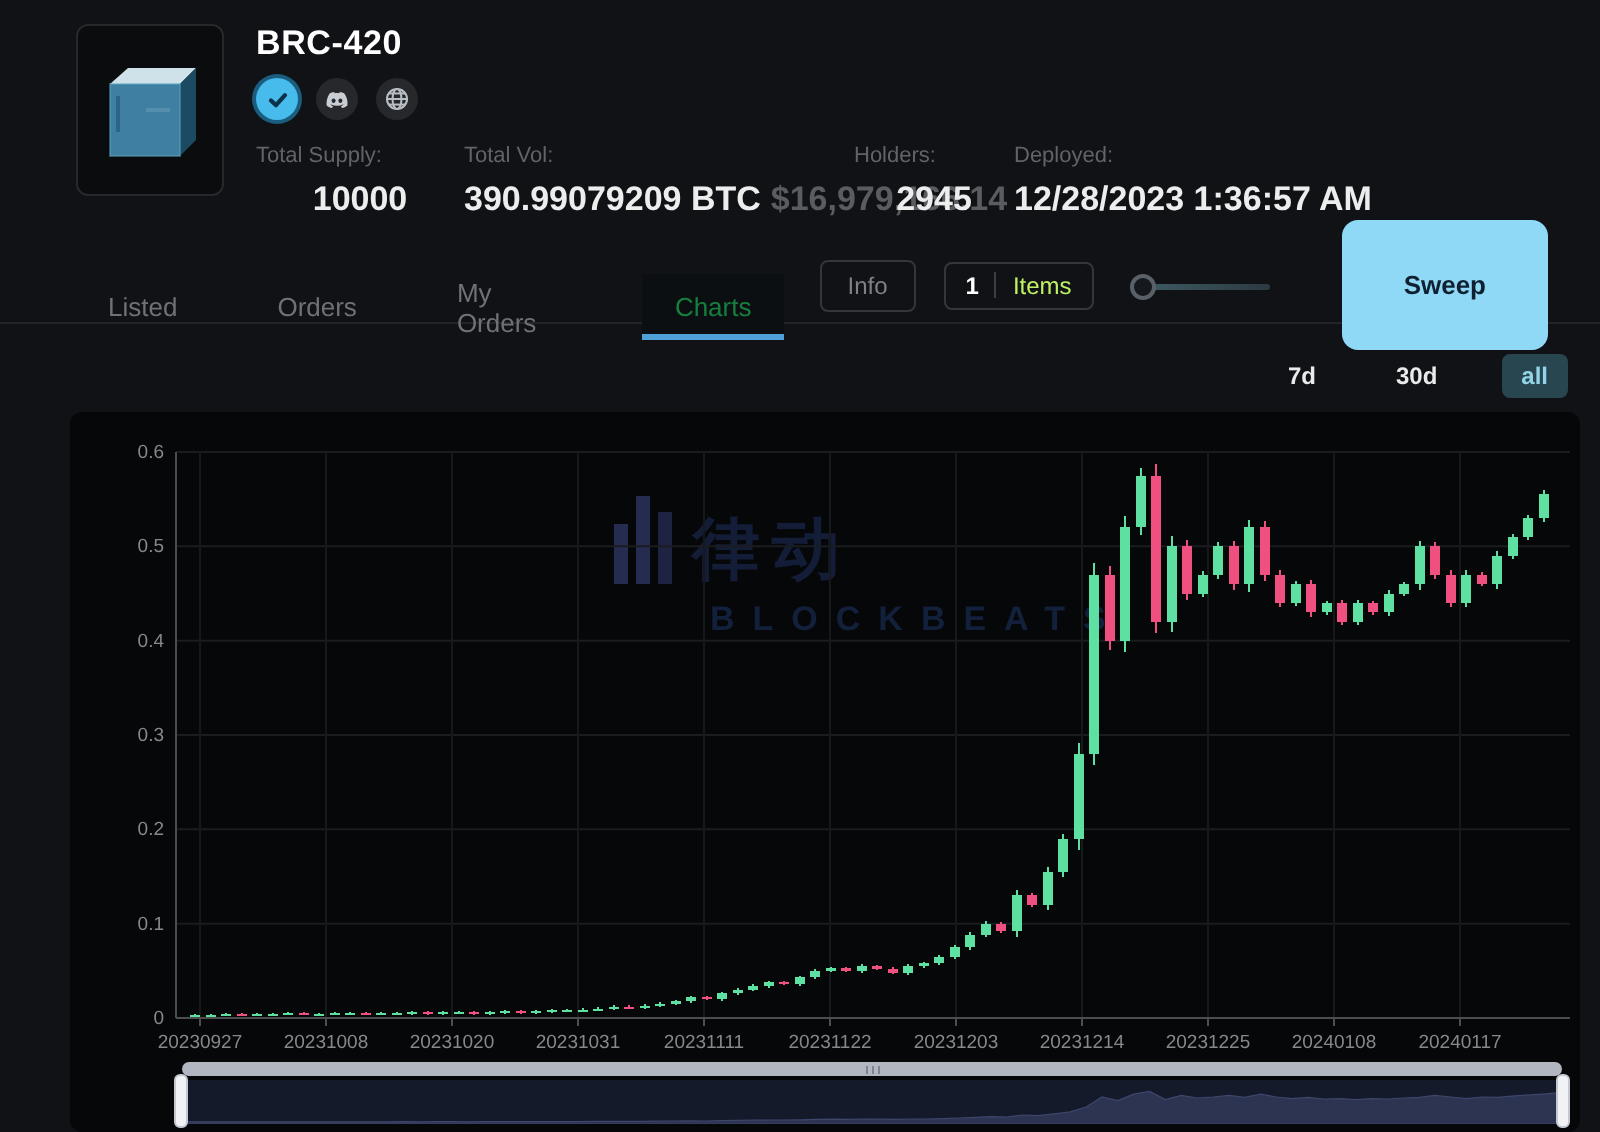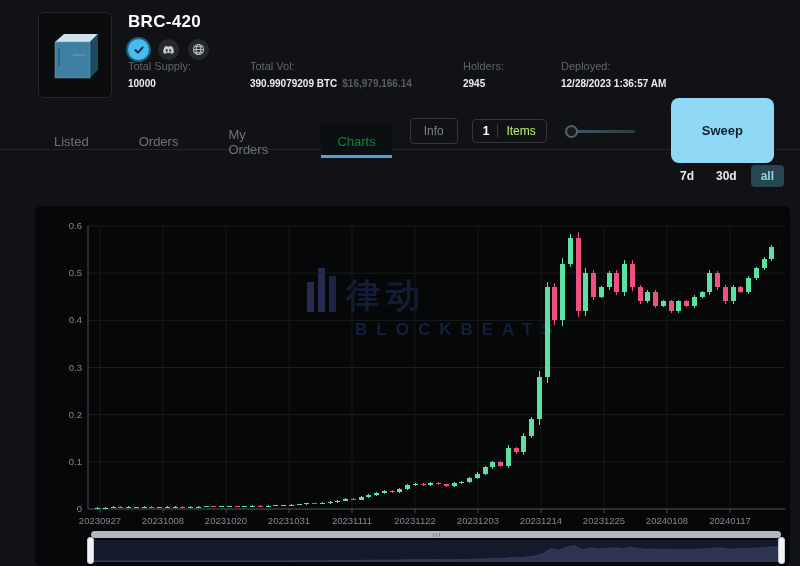--- a/index.html
+++ b/index.html
@@ -8,54 +8,54 @@
   #app { position:relative; width:800px; height:566px; background:#111216; overflow:hidden; color:#e8e9ea; }
 
   
   .header { display:flex; padding:12px 0 0 38px; }
   .thumb { width:74px; height:86px; border:1px solid #26282c; border-radius:6px; background:#0b0c0e; display:flex; align-items:center; justify-content:center; flex:none; }
   .head-right { margin-left:16px; flex:1; }
   .title { font-size:17px; font-weight:bold; color:#fff; letter-spacing:.3px; }
   .badges { display:flex; gap:9px; margin-top:7px; }
   .badge { width:21px; height:21px; border-radius:50%; background:#26282c; display:flex; align-items:center; justify-content:center; }
   .badge.verified { background:#46bbec; box-shadow:0 0 0 2px #1b5d7e; }
-  .stats { display:flex; margin-top:0;gap:18px; }
+  .stats { display:flex; margin-top:12px; }
   .stat { display:flex; flex-direction:column; }
   .stat .lbl { font-size:11px; color:#606468; margin-bottom:6px; }
-  .stat .val { font-size:10px; font-weight:bold; color:#eceded; white-space:nowrap; }
+  .stat .val { font-size:17px; font-weight:bold; color:#eceded; white-space:nowrap;text-align:center; }
   .stat .val .sec { color:#595d61; font-weight:bold; margin-left:5px; }
   .w1{width:104px}.w2{width:195px}.w3{width:80px}.w4{width:141px}
 
   
   .tabbar { display:flex; align-items:center; margin-top:14px; height:38px; border-bottom:1px solid #222427; padding:0 14px 0 38px; }
   .tab { font-size:13px; color:#6e7control377; color:#6e7277; padding:9px 16px; margin-right:18px; cursor:pointer;margin-top:22px; }
   .tab.active { color:#15803d; background:#0c0f12; border-bottom:3px solid #4f9fd8; padding-bottom:6px; }
   .tab-spacer { flex:1; }
   .info-btn { font-size:12px; color:#7c8186; border:1px solid #33373c; border-radius:4px; padding:5px 13px; margin-right:14px; }
   .items-box { display:flex; align-items:center; border:1px solid #33373c; border-radius:4px; padding:4px 10px; margin-right:18px; gap:8px; }
   .items-box .count { color:#fff; font-size:12px; font-weight:bold; }
   .items-box .sep { width:1px; height:13px; background:#3a3e44; }
   .items-box .items-lbl { color:#bef264; font-size:12px; }
   .slider { position:relative; width:72px; height:14px; margin-right:36px; }
   .slider-track { position:absolute; left:6px; right:0; top:6px; height:3px; border-radius:2px; background:linear-gradient(to right,#3d5a63,#2c3a41); }
   .slider-knob { position:absolute; left:0; top:1px; width:13px; height:13px; border-radius:50%; background:#15181c; border:2px solid #5a6068; }
   .sweep-btn { background:#8fd9f7; color:#0f2130; font-size:13px; font-weight:bold; border:none; border-radius:8px; padding:25px 31px; margin-right:12px; cursor:pointer; }
 
   
-  .range-row { display:flex; justify-content:flex-end; align-items:center; gap:6px; margin:14px 16px 8px 0; height:24px; }
+  .range-row { display:flex; justify-content:flex-end; align-items:center; gap:24px; margin:14px 16px 8px 0; height:24px; }
   .range-opt { font-size:12px; font-weight:bold; color:#e9eaeb; padding:4px 8px; cursor:pointer; }
   .range-opt.active { background:#28464f; color:#93d4e9; border-radius:4px; padding:4px 10px; }
 
   
   .panel { position:absolute; left:35px; top:206px; width:755px; height:360px; background:#060708; border-radius:6px; }
   .panel svg text { font-family:"Liberation Sans", sans-serif; }
   #chart-svg { position:absolute; left:0; top:0; }
 
   
-  .watermark { position:absolute; left:272px; top:62px; z-index:0; pointer-events:none; }
+  .watermark { position:absolute; left:272px; top:42px; z-index:0; pointer-events:none; }
   .wm-top { display:flex; align-items:flex-end; gap:10px; }
   .wm-bars { display:flex; align-items:flex-end; gap:4px; }
   .wm-bars i { display:block; width:7px; background:#262c4f; }
   .wm-bars i:nth-child(1){height:30px}
   .wm-bars i:nth-child(2){height:44px}
   .wm-bars i:nth-child(3){height:36px; background:#1d2340;}
   .wm-cjk { font-size:34px; font-weight:bold; color:#141d38; letter-spacing:6px; line-height:1; }
   .wm-name { margin-top:8px; margin-left:48px; font-size:17px; font-weight:bold; letter-spacing:9px; color:#13203c;text-align:center; }
 
   

